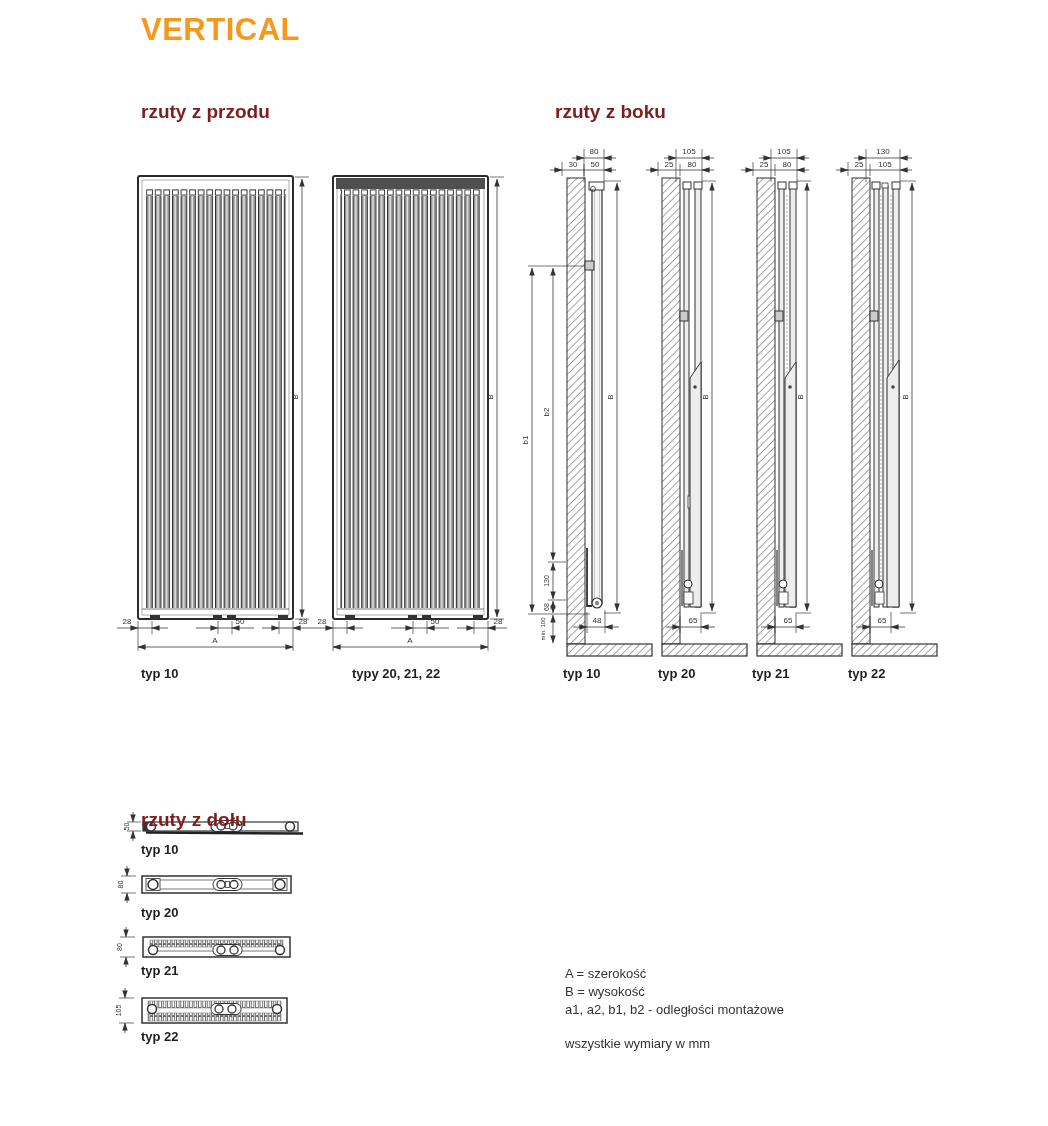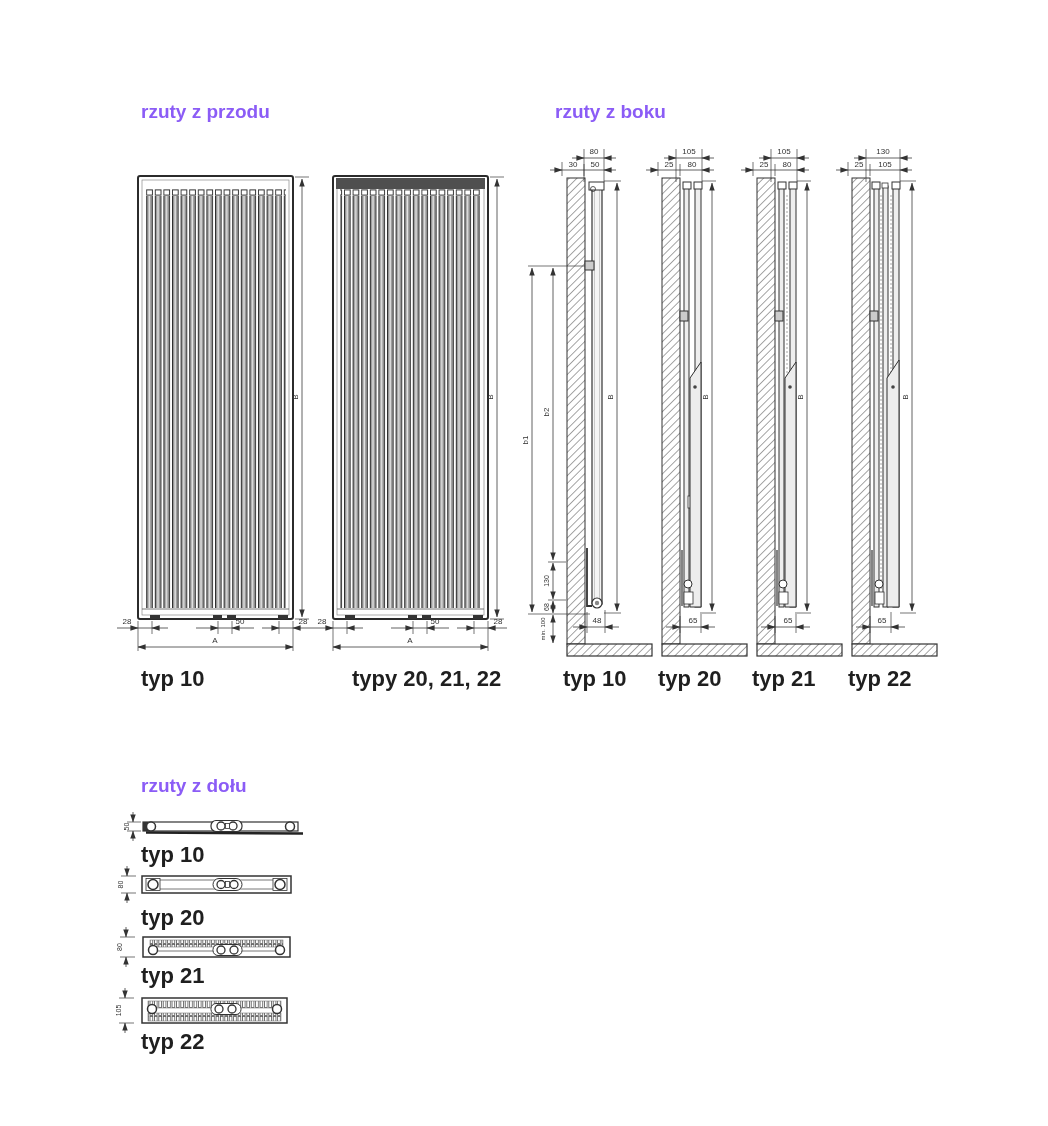--- a/index.html
+++ b/index.html
@@ -1,21 +1,21 @@
 <!DOCTYPE html>
 <html><head>
 <meta charset="utf-8">
 <style>
   html,body{margin:0;padding:0;background:#fff;}
   #page{position:relative;width:1048px;height:1126px;background:#fff;overflow:hidden;
         font-family:"Liberation Sans",sans-serif;}
   .abs{position:absolute;}
   .h1{font-size:31px;font-weight:800;letter-spacing:.5px;color:#F5991D;}
-  .h2{font-size:19px;font-weight:700;color:#8b5cf6;}
-  .typlabel{font-size:22px;font-weight:700;color:#1F1F1F;}
+  .h2{font-size:19px;font-weight:700;color:#7f1d1d;}
+  .typlabel{font-size:13px;font-weight:700;color:#1F1F1F;}
   .legend-line{font-size:13px;color:#333;margin:0 0 3px 0;}
   .legend-note{font-size:13px;color:#333;margin-top:19px;}
   svg{position:absolute;left:0;top:0;}
   svg text{font-family:"Liberation Sans",sans-serif;fill:#333;font-size:8px;}
   svg text.sm{font-size:7px;}
   svg text.xs{font-size:6px;}
   .ln{stroke:#3a3a3a;stroke-width:.8;fill:none;}
   .tk{stroke:#3a3a3a;stroke-width:.7;fill:none;}
   .outline{stroke:#2b2b2b;fill:#fff;}
 </style>
@@ -376,32 +376,39 @@
       <circle cx="219" cy="1009" r="4" fill="#fff" stroke="#333" stroke-width="1.3"></circle>
       <circle cx="232" cy="1009" r="4" fill="#fff" stroke="#333" stroke-width="1.3"></circle>
       <line x1="119" y1="998" x2="134" y2="998" class="tk"></line>
       <line x1="119" y1="1023" x2="134" y2="1023" class="tk"></line>
       <line x1="125" y1="988" x2="125" y2="998" class="ln" marker-end="url(#arr)"></line>
       <line x1="125" y1="1033" x2="125" y2="1023" class="ln" marker-end="url(#arr)"></line>
       <text class="sm" x="121" y="1010.5" text-anchor="middle" transform="rotate(-90 121 1010.5)">105</text>
     </g>
   </svg>
 
+  <div class="abs h1" style="left:141px;top:12px;">VERTICAL</div>
 
   <div class="abs h2" style="left:141px;top:101px;">rzuty z przodu</div>
   <div class="abs h2" style="left:555px;top:101px;">rzuty z boku</div>
-  <div class="abs h2" style="left:141px;top:775px;">rzuty z dołu</div>
+  <div class="abs h2" style="left:141px;top:809px;">rzuty z dołu</div>
 
   <div class="abs typlabel" style="left:141px;top:666px;">typ 10</div>
   <div class="abs typlabel" style="left:352px;top:666px;">typy 20, 21, 22</div>
 
   <div class="abs typlabel" style="left:563px;top:666px;">typ 10</div>
   <div class="abs typlabel" style="left:658px;top:666px;">typ 20</div>
   <div class="abs typlabel" style="left:752px;top:666px;">typ 21</div>
   <div class="abs typlabel" style="left:848px;top:666px;">typ 22</div>
 
   <div class="abs typlabel" style="left:141px;top:842px;">typ 10</div>
   <div class="abs typlabel" style="left:141px;top:905px;">typ 20</div>
   <div class="abs typlabel" style="left:141px;top:963px;">typ 21</div>
   <div class="abs typlabel" style="left:141px;top:1029px;">typ 22</div>
 
+  <div class="abs" style="left:565px;top:966px;">
+    <div class="legend-line">A = szerokość</div>
+    <div class="legend-line">B = wysokość</div>
+    <div class="legend-line">a1, a2, b1, b2 - odległości montażowe</div>
+    <div class="legend-note">wszystkie wymiary w mm</div>
+  </div>
 
 </div>
 
 </body></html>

